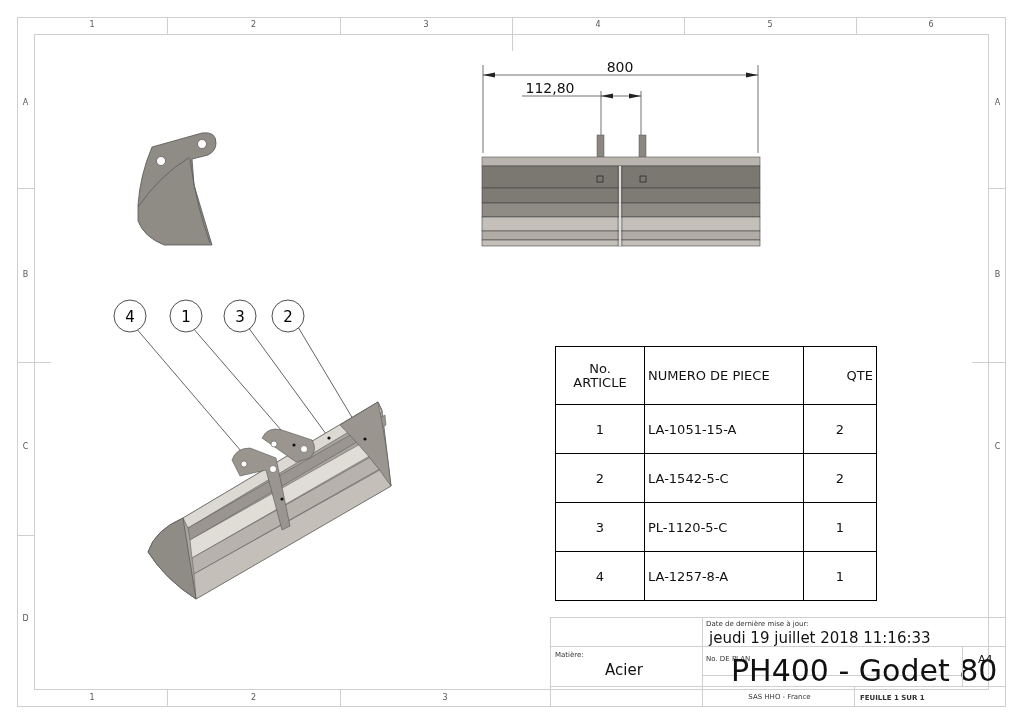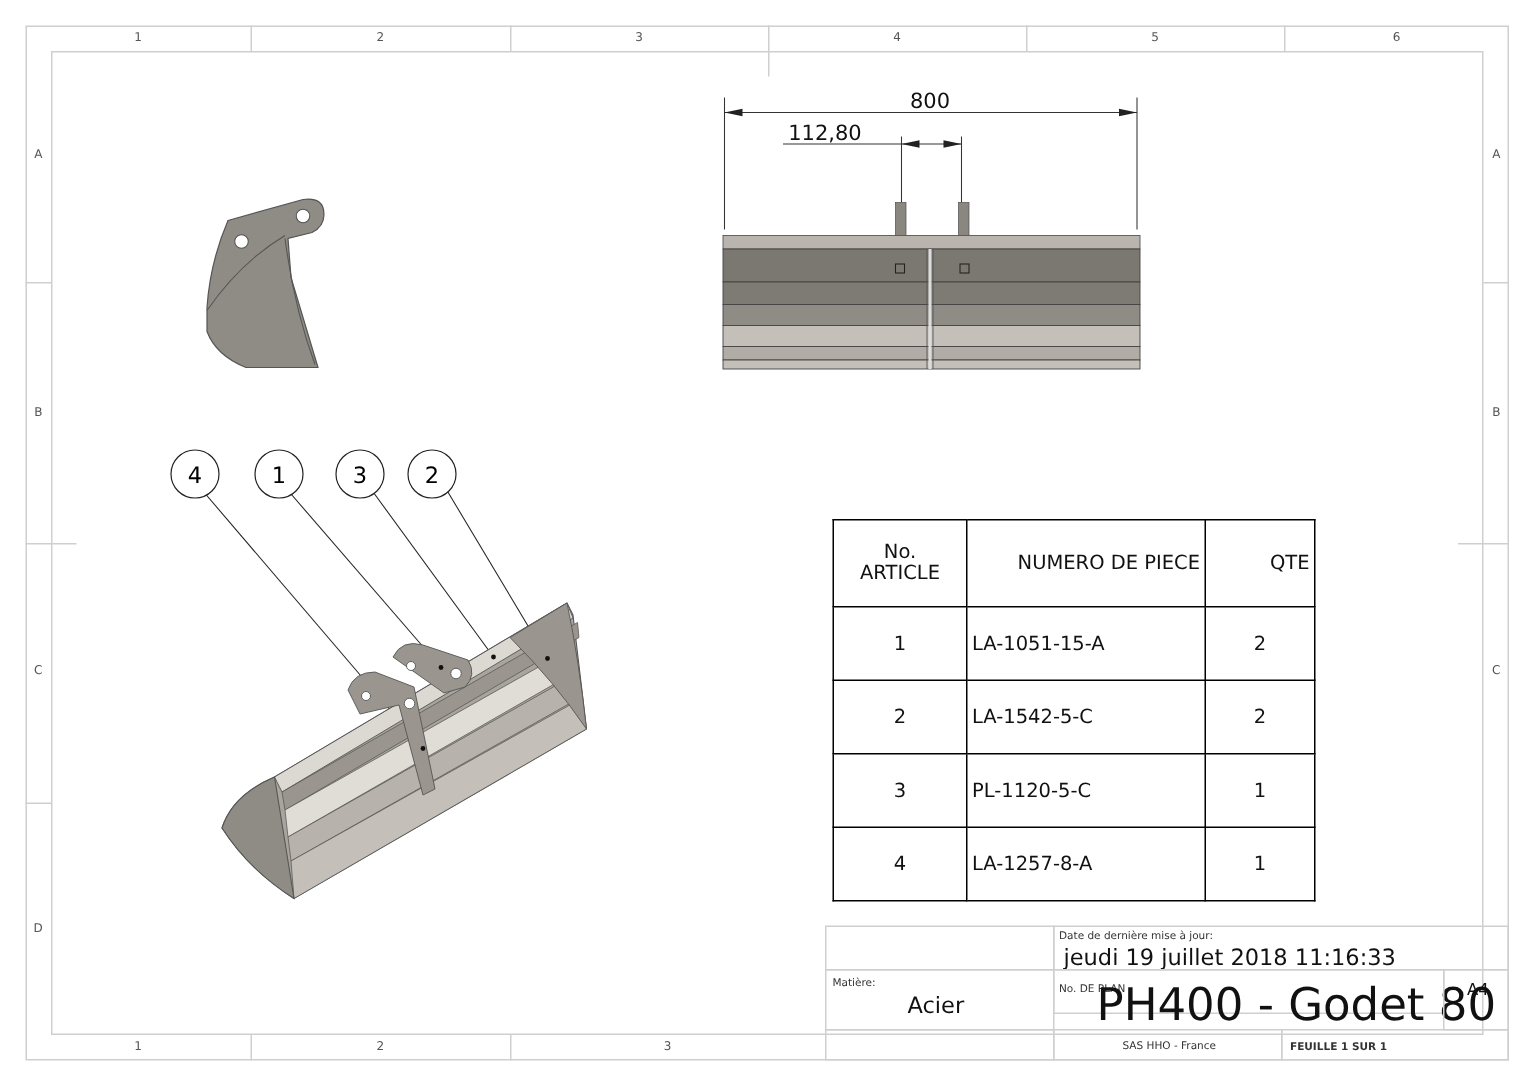--- a/index.html
+++ b/index.html
@@ -151,21 +151,21 @@
   </g>
 </svg>
 
 <table class="abs bom">
   <tbody>
       <tr>
     <th style="width:82px;text-align:center;">
       <div>No.</div>
       <div>ARTICLE</div>
     </th>
-    <th style="width:152px;text-align:right;">NUMERO DE PIECE</th>
+    <th style="width:152px;text-align:left;">NUMERO DE PIECE</th>
     <th style="width:66px;text-align:right;">QTE</th>
   </tr>
   <tr>
     <td style="text-align:center;">1</td>
     <td>LA-1051-15-A</td>
     <td style="text-align:center;">2</td>
   </tr>
   <tr>
     <td style="text-align:center;">2</td>
     <td>LA-1542-5-C</td>

